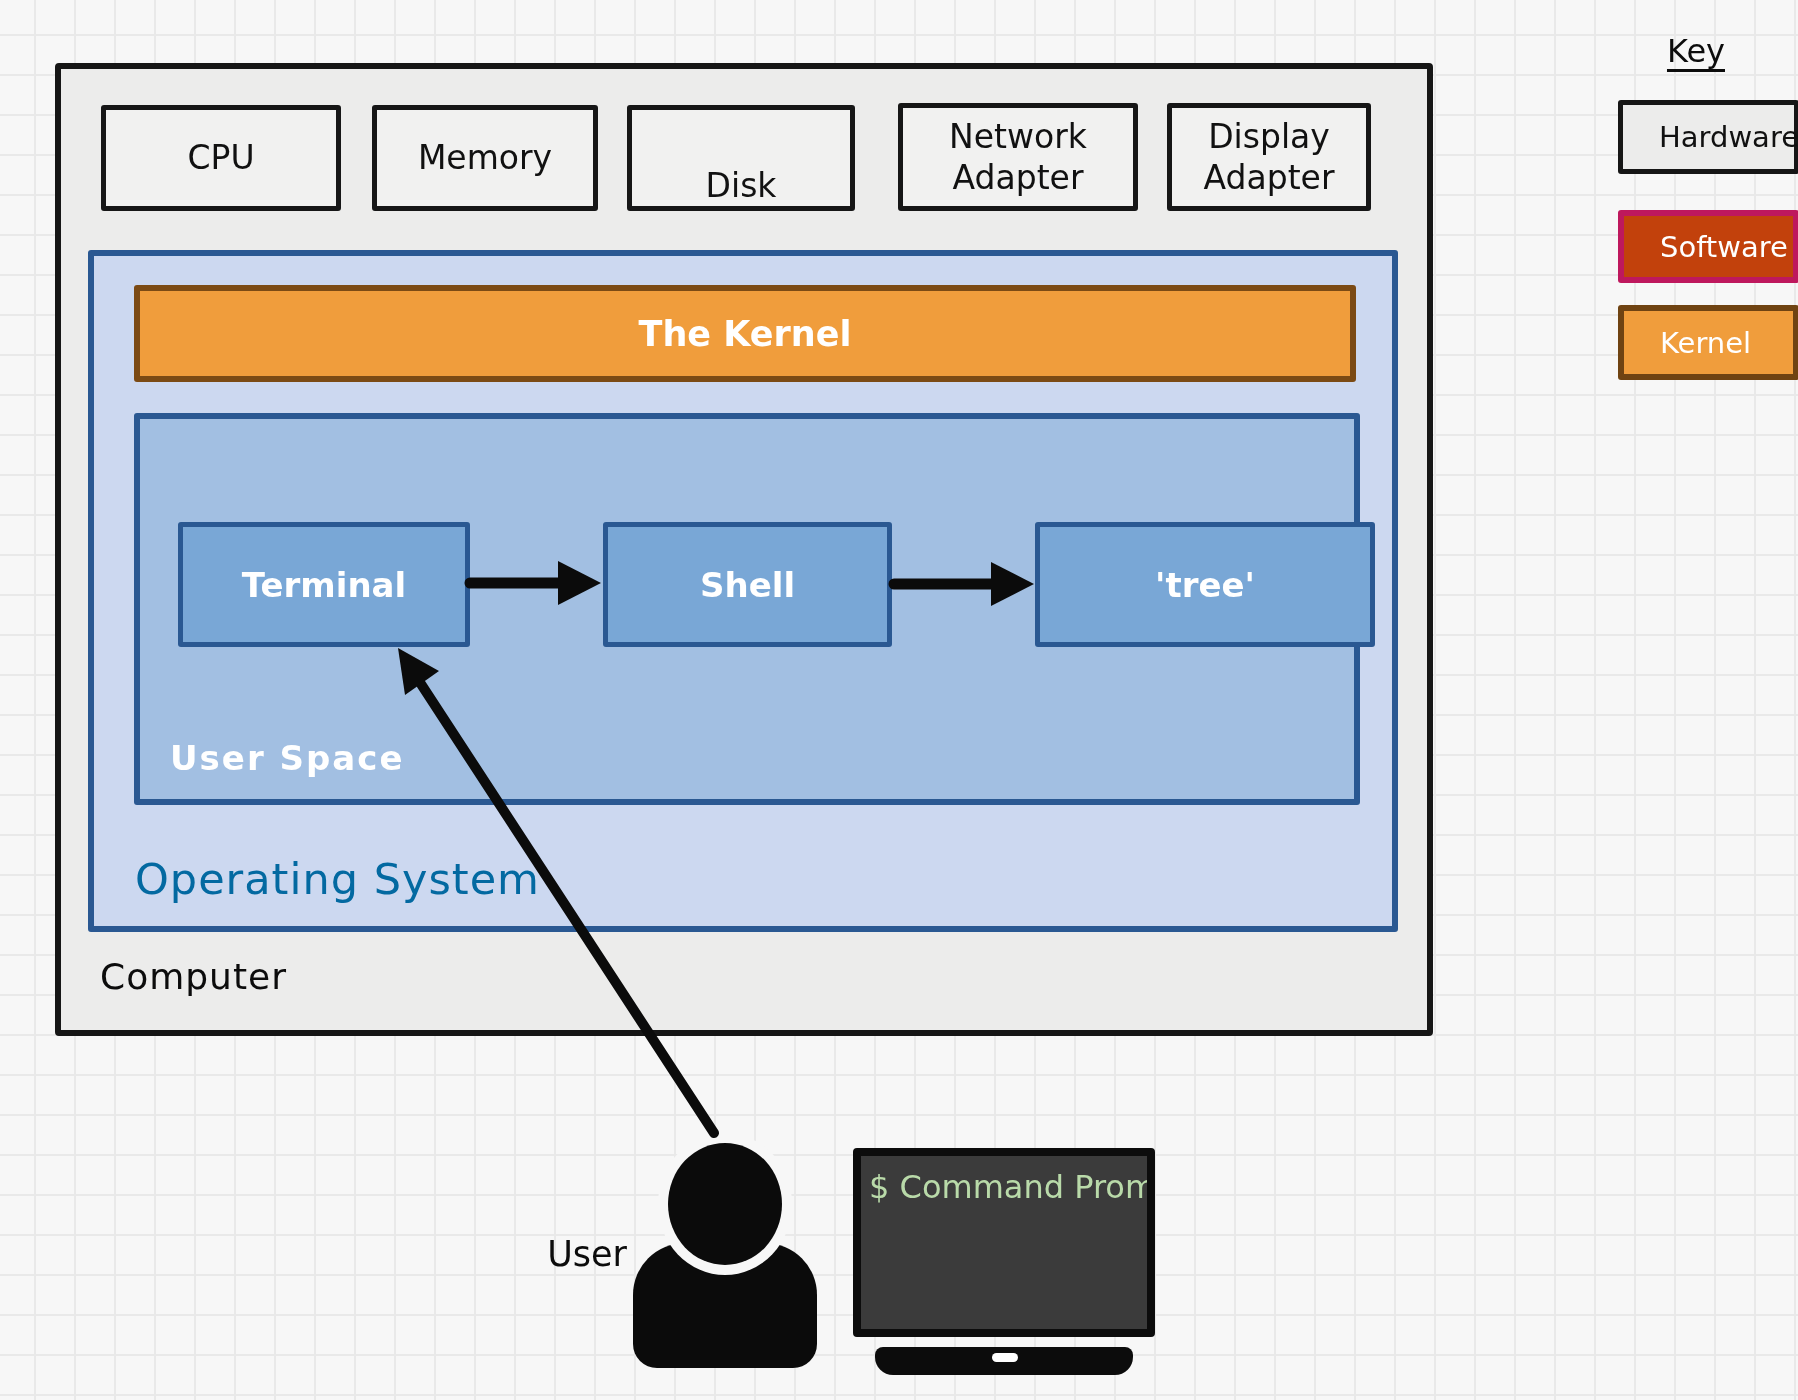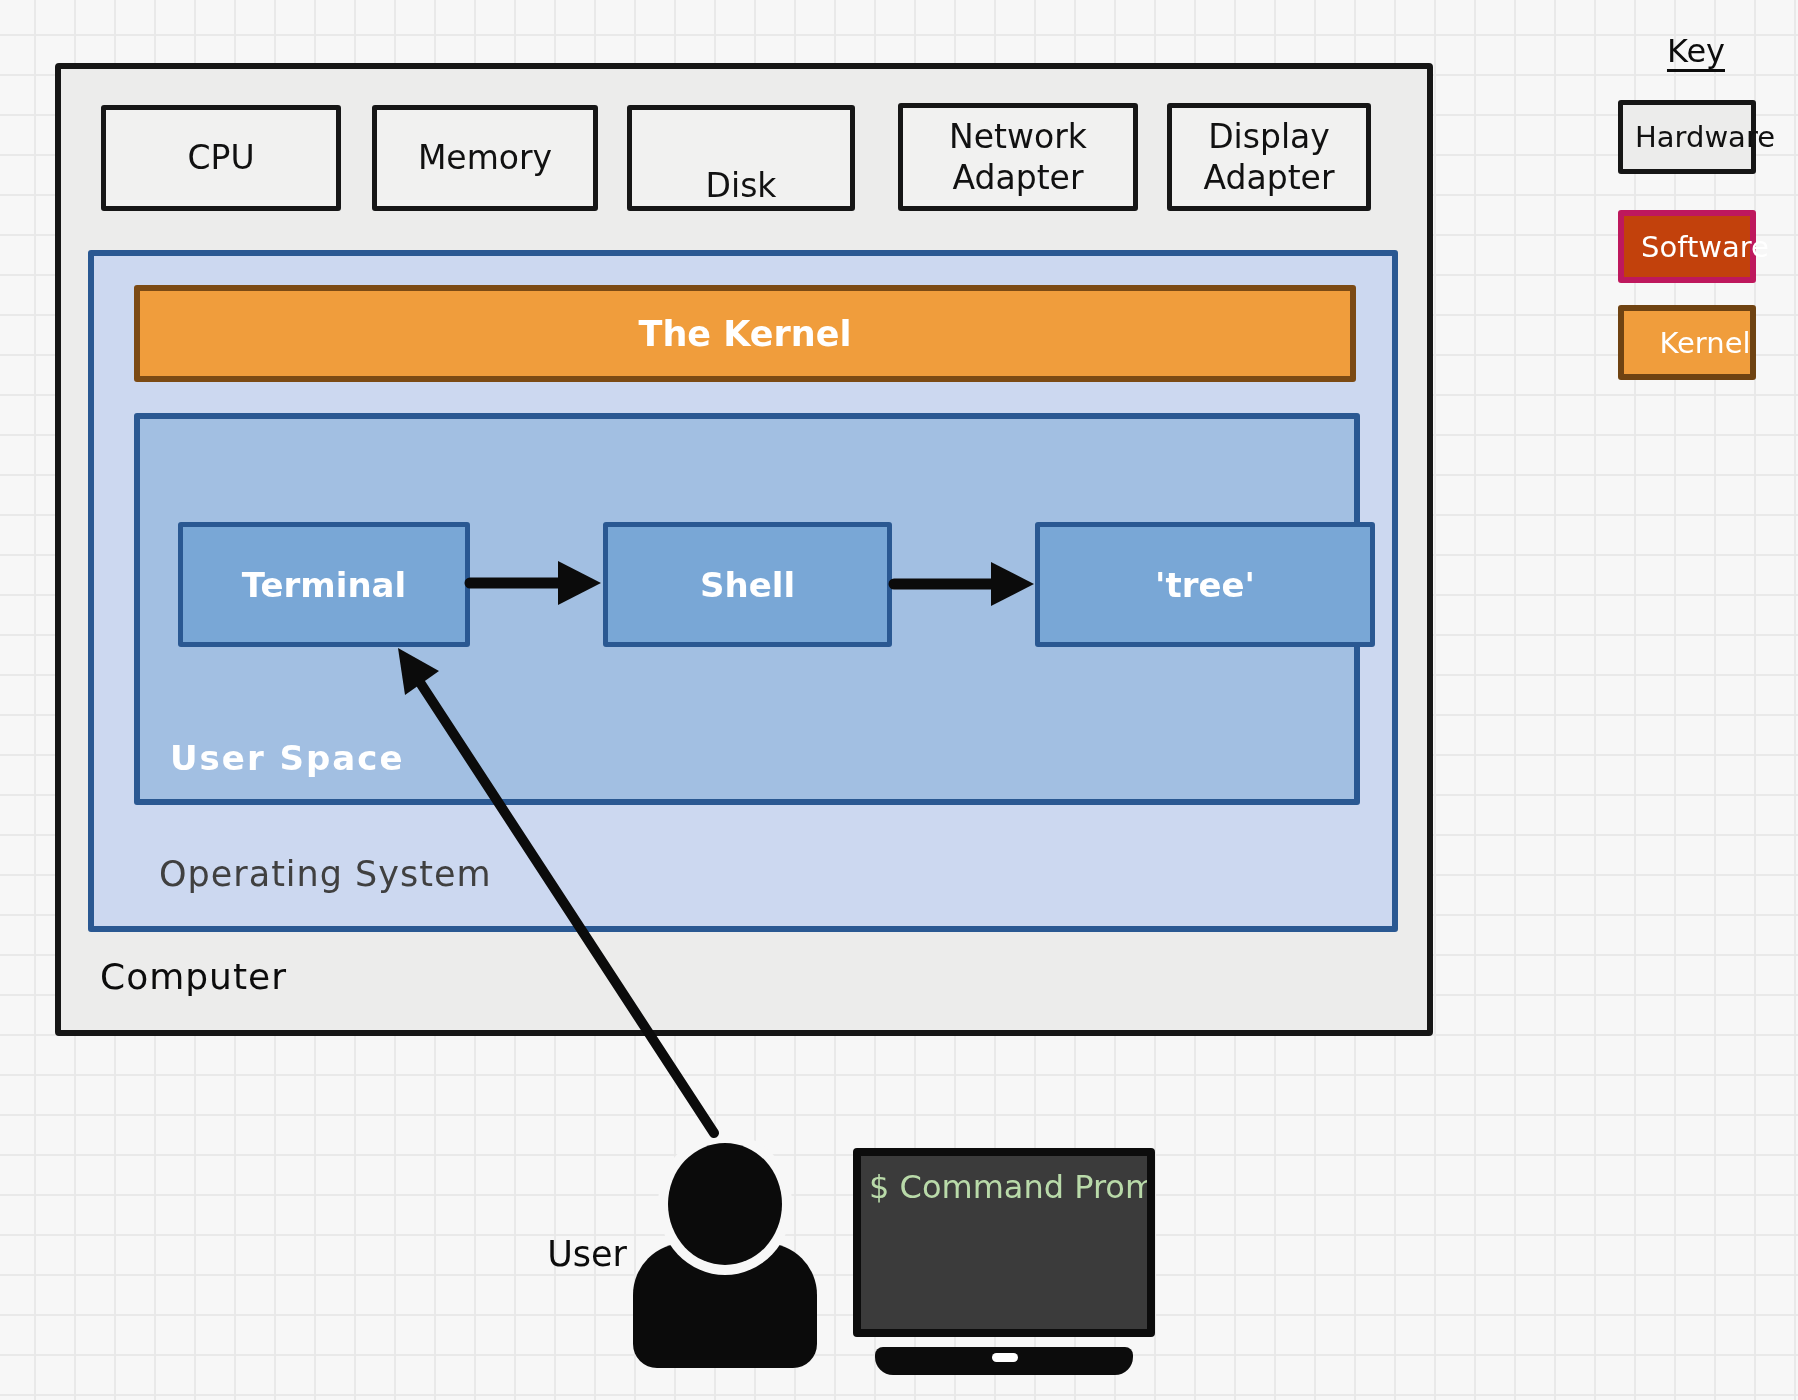--- a/index.html
+++ b/index.html
@@ -40,28 +40,28 @@
     background:#a2bfe2;border:6px solid #2a5892;border-radius:3px;}
 
   .appbox{top:522px;height:125px;background:#79a7d6;border:5px solid #2a5892;
     border-radius:3px;display:flex;align-items:center;justify-content:center;
     color:#fff;font-size:34px;font-weight:600;}
   .app-terminal{left:178px;width:292px;}
   .app-shell{left:603px;width:289px;}
   .app-tree{left:1035px;width:340px;text-align:right;}
 
   .label-userspace{left:170px;top:738px;color:#fff;font-size:34px;font-weight:600;letter-spacing:2px;}
-  .label-os{left:135px;top:854px;color:#404040;font-size:35px;letter-spacing:1px;margin-left:24px;}
+  .label-os{left:135px;top:854px;color:#0369a1;font-size:43px;letter-spacing:1px;}
   .label-computer{left:100px;top:956px;color:#0c0c0c;font-size:36px;letter-spacing:1px;}
 
   
   .key-title{left:1630px;top:32px;width:132px;text-align:center;
     font-size:32px;color:#0c0c0c;text-decoration:underline;
     text-decoration-thickness:3px;text-underline-offset:7px;}
-  .keybox{left:1618px;width:138px;display:flex;align-items:center;justify-content:center;
+  .keybox{left:1618px;width:181px;display:flex;align-items:center;
     font-size:29px;border-radius:3px;padding-left:36px;}
   .key-hardware{top:100px;height:74px;background:#ececeb;border:5px solid #161616;color:#111;}
   .key-software{top:210px;height:73px;background:#c2410c;border:6px solid #be185d;color:#fff;}
   .key-kernel{top:305px;height:75px;background:#f09d3c;border:6px solid #6f4312;color:#fff;}
 
   
   .user-head{left:668px;top:1143px;width:114px;height:122px;background:#0b0b0b;
     border-radius:50%;box-shadow:0 0 0 10px #f7f7f7;}
   .user-body{left:633px;top:1243px;width:184px;height:125px;background:#0b0b0b;
     border-radius:52px 52px 24px 24px;}

